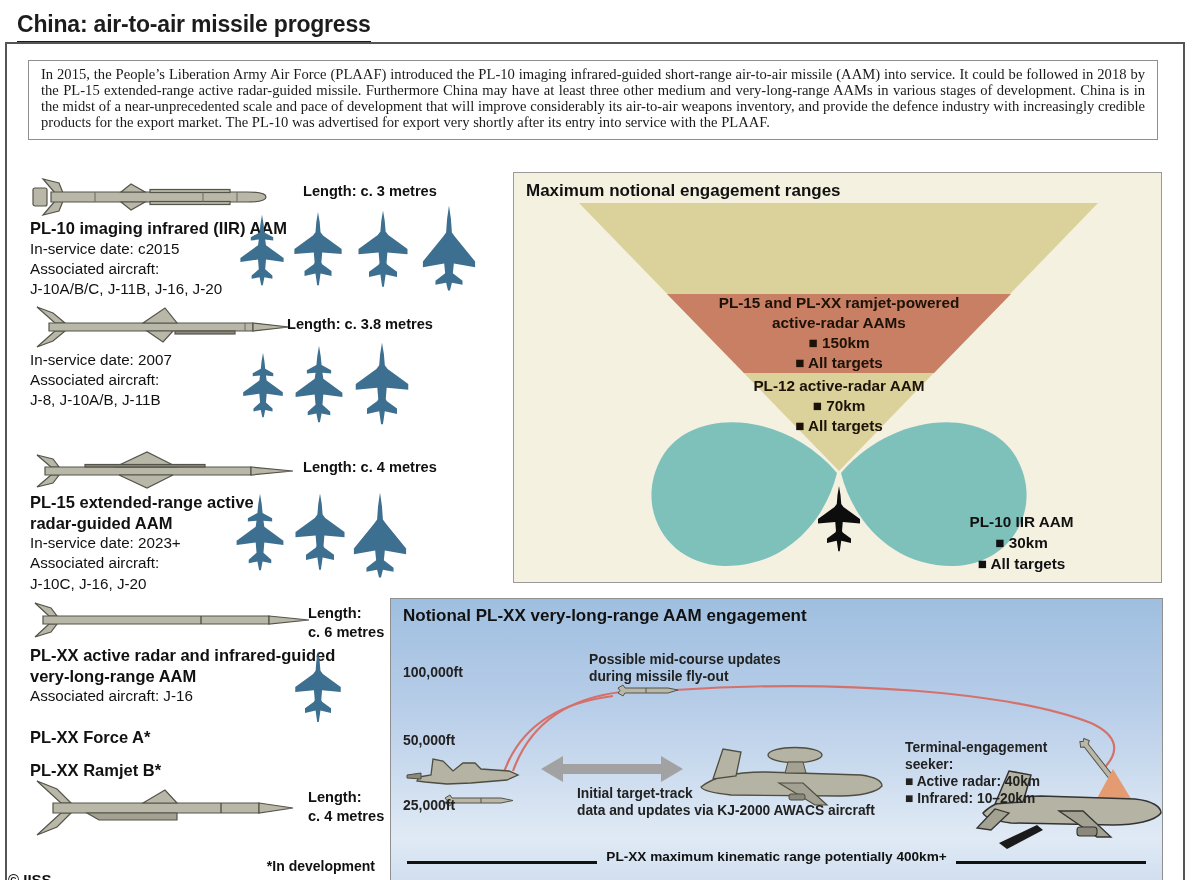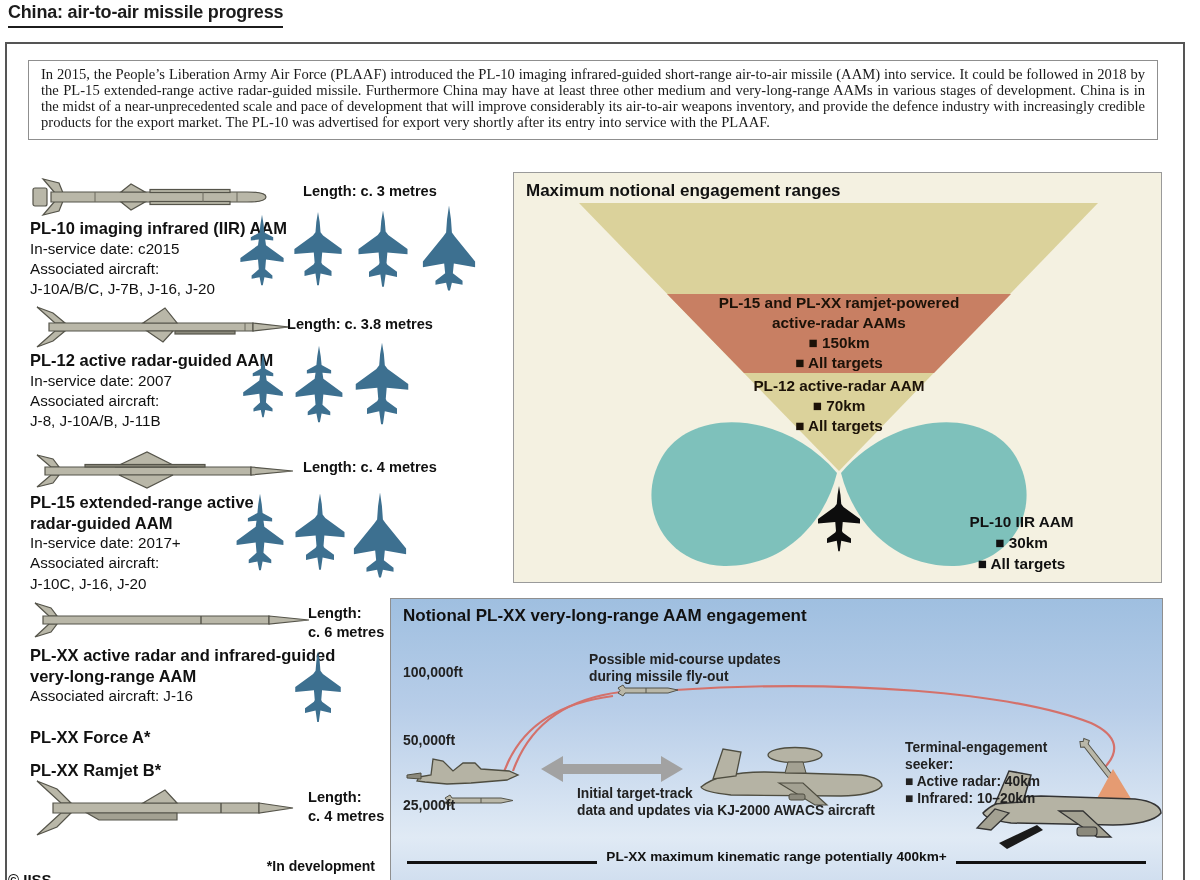--- a/index.html
+++ b/index.html
@@ -1,19 +1,19 @@
 <!DOCTYPE html>
 <html><head>
 <meta charset="utf-8">
 <style>
   html,body{margin:0;padding:0;}
   body{width:1200px;height:880px;position:relative;overflow:hidden;background:#fff;
        font-family:"Liberation Sans",sans-serif;color:#111;}
   .abs{position:absolute;}
-  h1{position:absolute;left:8px;top:2px;margin:0;font-size:18px;font-weight:700;
+  h1{position:absolute;left:8px;top:2px;margin:9px;font-size:23px;font-weight:700;
      letter-spacing:-0.2px;color:#1c1c1c;border-bottom:2px solid #1c1c1c;padding-bottom:3px;}
   .frame{position:absolute;left:5px;top:42px;width:1176px;height:870px;border:2px solid #555;background:#fff;}
   .intro{position:absolute;left:28px;top:60px;width:1128px;border:1px solid #8f8f8f;background:#fff;}
   .intro p{margin:0;padding:6px 12px 8px 12px;font-family:"Liberation Serif",serif;font-size:14.6px;
            line-height:15.9px;text-align:justify;color:#1a1a1a;}
   .m-name{font-size:16.5px;font-weight:700;line-height:1.25;}
   .m-line{font-size:15.2px;line-height:1.33;}
   .len{font-size:14.6px;font-weight:600;line-height:1.3;}
   .pre{white-space:pre-line;}
   .panel1{position:absolute;left:513px;top:172px;width:649px;height:411px;background:#f4f1e1;border:1px solid #9a9a9a;box-sizing:border-box;}
@@ -73,21 +73,21 @@
       <line x1="70" y1="18" x2="70" y2="28"></line>
       <line x1="178" y1="18" x2="178" y2="28"></line>
       <line x1="212" y1="18" x2="212" y2="28"></line>
     </g>
 </svg>
 <div class="len abs" style="left:303px;top:182px">Length: c. 3 metres</div>
 <div class="abs" style="left:30px;top:218px">
   <div class="m-name pre">PL-10 imaging infrared (IIR) AAM</div>
   <div class="m-line">In-service date: c2015</div>
   <div class="m-line">Associated aircraft:</div>
-  <div class="m-line">J-10A/B/C, J-7B, J-16, J-20</div>
+  <div class="m-line">J-10A/B/C, J-11B, J-16, J-20</div>
 </div>
 <svg class="abs" style="left:238px;top:210px" width="48" height="80" fill="#3d7090">
     <use href="#jetA" width="48" height="80"></use>
   </svg>
 <svg class="abs" style="left:291px;top:206px" width="54" height="86" fill="#3d7090">
     <use href="#jetB" width="54" height="86"></use>
   </svg>
 <svg class="abs" style="left:355px;top:205px" width="56" height="88" fill="#3d7090">
     <use href="#jetB" width="56" height="88"></use>
   </svg>
@@ -102,21 +102,20 @@
     <path d="M24 19 L228 19 L228 27 L24 27 Z"></path>
     <path d="M228 19 L264 23 L228 27 Z"></path>
     <path d="M118 19 L140 4 L152 19 Z"></path>
       <path d="M122 27 L138 38 L148 27 Z"></path>
     <rect x="150" y="27" width="60" height="3" fill="#8b897c"></rect>
   </g>
   <line x1="220" y1="19" x2="220" y2="27" stroke="#6a695c"></line>
 </svg>
 <div class="len abs" style="left:287px;top:315px">Length: c. 3.8 metres</div>
 <div class="abs" style="left:30px;top:350px">
-  <div class="m-name pre">PL-12 active radar-guided AAM</div>
   <div class="m-line">In-service date: 2007</div>
   <div class="m-line">Associated aircraft:</div>
   <div class="m-line">J-8, J-10A/B, J-11B</div>
 </div>
 <svg class="abs" style="left:241px;top:345px" width="44" height="80" fill="#3d7090">
     <use href="#jetA" width="44" height="80"></use>
   </svg>
 <svg class="abs" style="left:293px;top:342px" width="52" height="84" fill="#3d7090">
     <use href="#jetA" width="52" height="84"></use>
   </svg>
@@ -132,21 +131,21 @@
     <path d="M226 19 L268 23 L226 27 Z"></path>
     <path d="M90 19 L122 4 L152 19 Z"></path>
       <path d="M94 27 L122 40 L148 27 Z"></path>
     <rect x="60" y="16.5" width="120" height="2.5" fill="#8b897c"></rect>
   </g>
 </svg>
 <div class="len abs" style="left:303px;top:458px">Length: c. 4 metres</div>
 <div class="abs" style="left:30px;top:492px">
   <div class="m-name pre">PL-15 extended-range active
 radar-guided AAM</div>
-  <div class="m-line">In-service date: 2017+</div>
+  <div class="m-line">In-service date: 2023+</div>
   <div class="m-line">Associated aircraft:</div>
   <div class="m-line">J-10C, J-16, J-20</div>
 </div>
 <svg class="abs" style="left:234px;top:489px" width="52" height="86" fill="#3d7090">
     <use href="#jetA" width="52" height="86"></use>
   </svg>
 <svg class="abs" style="left:292px;top:487px" width="56" height="90" fill="#3d7090">
     <use href="#jetB" width="56" height="90"></use>
   </svg>
 <svg class="abs" style="left:351px;top:489px" width="58" height="92" fill="#3d7090">

